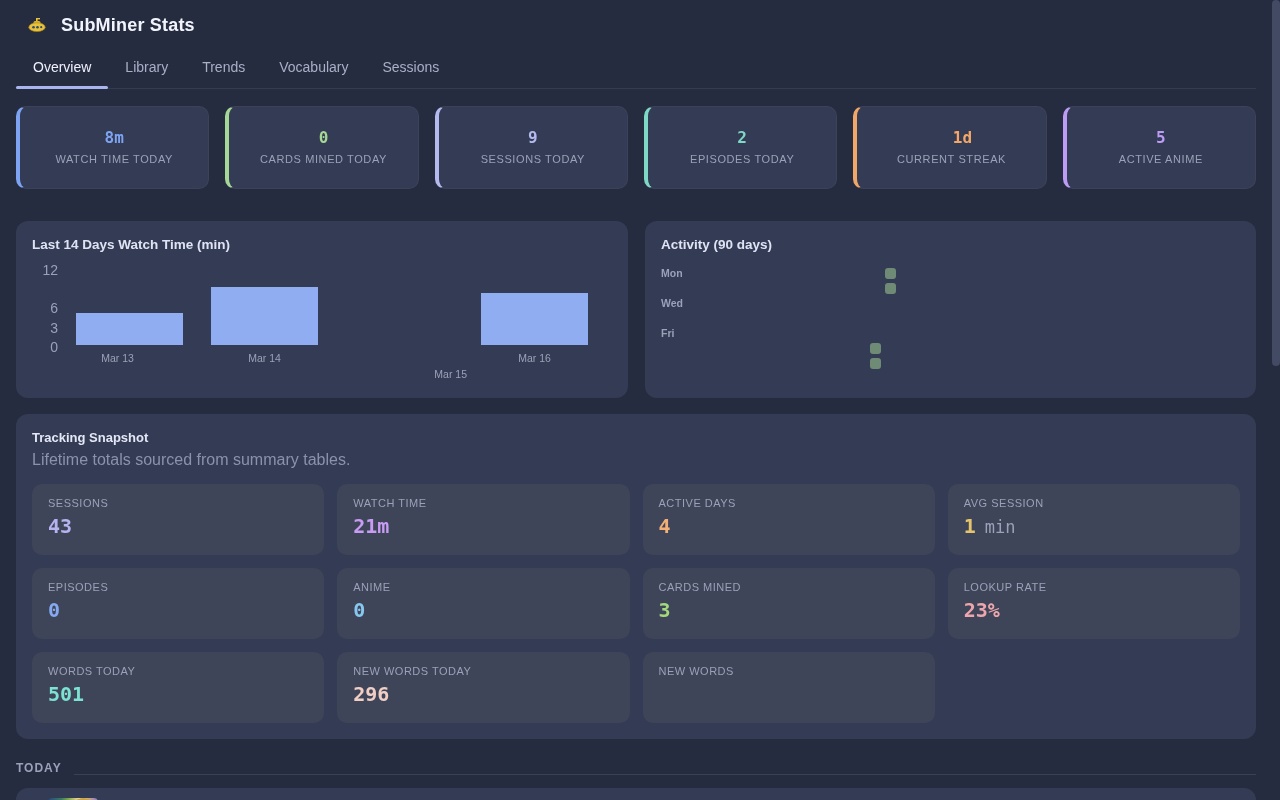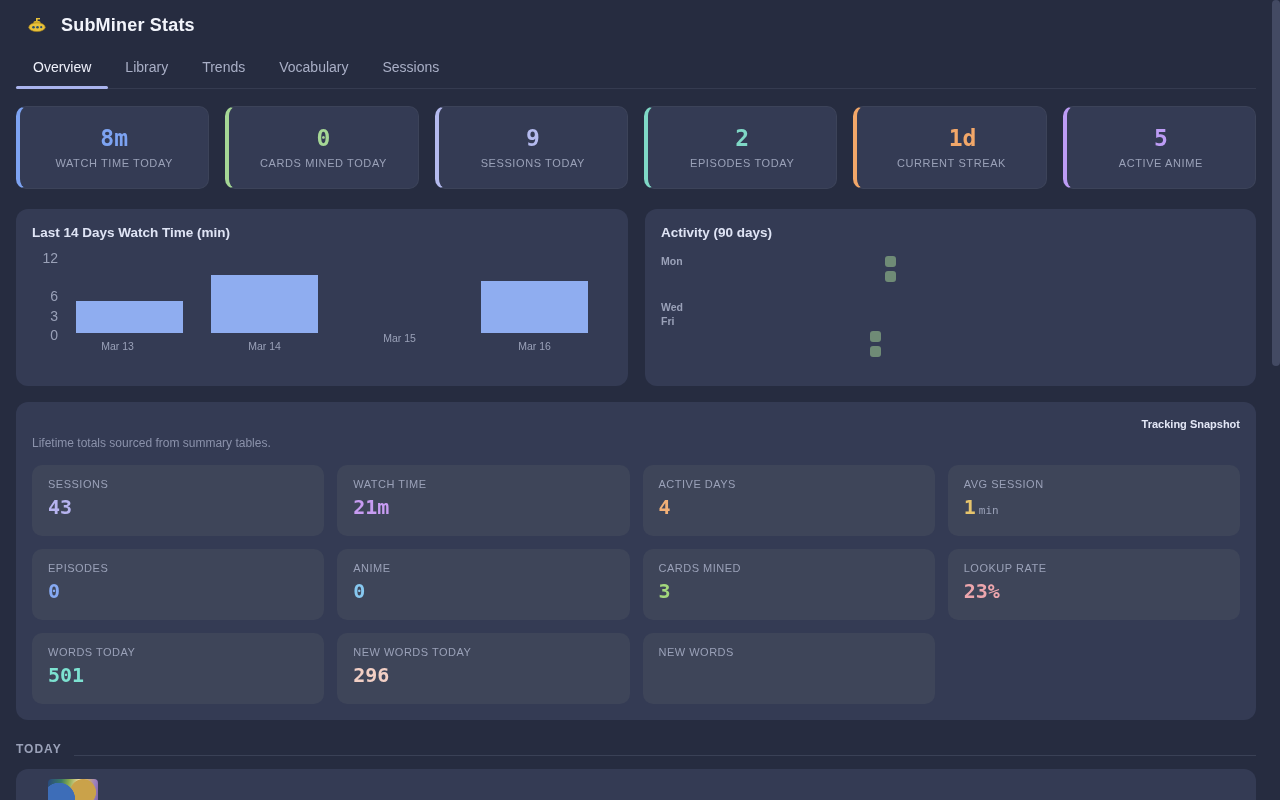--- a/index.html
+++ b/index.html
@@ -31,46 +31,46 @@
 
   .main { padding:0 24px 0 16px; }
 
   
   .stat-row { display:grid; grid-template-columns:repeat(6,1fr); gap:16px; margin-top:17px; }
   .stat-card {
     background:#343b54; border:1px solid #3c4359; border-left:4px solid #888;
     border-radius:10px; height:83px; display:flex; flex-direction:column;
     align-items:center; justify-content:center; gap:7px;
   }
-  .stat-value { font-size:23px; font-weight:bold; line-height:1; }
+  .stat-value { font-size:16px; font-weight:bold; line-height:1; }
   .stat-label { font-size:11px; color:#9aa1b8; letter-spacing:.6px; }
 
   
   .charts-row { display:grid; grid-template-columns:612px 1fr; gap:17px; margin-top:20px; }
-  .panel { background:#343b54; border-radius:12px; padding:16px; height:177px; }
+  .panel { background:#343b54; border-radius:12px; padding:16px; height:177px;margin-top:12px; }
   .panel-title { font-size:13.5px; font-weight:bold; color:#dfe4f5; }
 
   .bar-chart { position:relative; height:110px; margin-top:4px; }
   .bc-tick { position:absolute; width:26px; text-align:right; font-size:14px; color:#9aa1b8; }
   .bc-bar { position:absolute; background:#8fadf0; }
   .bc-xlabel { position:absolute; text-align:center; font-size:10.5px; color:#9aa1b8; }
 
   .heatmap { position:relative; height:105px; margin-top:16px; }
   .hm-daylabel { position:absolute; left:0; font-size:10.5px; color:#9aa1b8;font-weight:bold; }
   .hm-cell { position:absolute; width:11px; height:11px; border-radius:3px; background:#6f8b76; }
 
   
   .tracking { background:#343b54; border-radius:12px; padding:16px; margin-top:16px; }
-  .tracking-title { font-size:11px; font-weight:bold; color:#e3e7f6;text-align:right; }
-  .tracking-subtitle { font-size:12px; color:#8b92ab; margin-top:6px; }
+  .tracking-title { font-size:13px; font-weight:bold; color:#e3e7f6; }
+  .tracking-subtitle { font-size:16px; color:#8b92ab; margin-top:6px; }
   .tile-grid { display:grid; grid-template-columns:repeat(4,1fr); gap:13px; margin-top:15px; }
   .tile { background:#3e4559; border-radius:10px; padding:13px 16px; height:71px; }
   .tile-label { font-size:11px; color:#9aa1b8; letter-spacing:.5px; }
   .tile-value { font-size:20px; font-weight:bold; margin-top:7px; line-height:1; }
-  .tile-suffix { font-size:11px; font-weight:normal; color:#9aa1b8; margin-left:3px; }
+  .tile-suffix { font-size:17px; font-weight:normal; color:#9aa1b8; margin-left:9px; }
 
   
   .today-row { display:flex; align-items:flex-end; margin-top:22px; gap:12px; }
   .today-label { font-size:12px; font-weight:bold; color:#9aa1b8; letter-spacing:1px; }
   .today-divider { flex:1; height:1px; background:#3a4156; }
   .today-card {
     margin-top:13px; background:#343b54; border-radius:12px; height:120px;
     padding:10px 16px; display:flex; align-items:flex-start;
   }
   .today-thumb {
@@ -149,30 +149,30 @@
       <div class="panel-title">Last 14 Days Watch Time (min)</div>
       <div class="bar-chart" id="bar-chart">
           <div class="bc-tick" style="top: 83px;">0</div>
           <div class="bc-tick" style="top: 63.65px;">3</div>
           <div class="bc-tick" style="top: 44.3px;">6</div>
           <div class="bc-tick" style="top: 5.6px;">12</div>
           <div class="bc-bar" style="background: rgb(143, 173, 240); left: 44px; width: 107px; height: 32.25px; top: 56.75px;"></div>
           <div class="bc-xlabel" style="left: 18px; width: 135px; top: 96px;">Mar 13</div>
           <div class="bc-bar" style="background: rgb(143, 173, 240); left: 179px; width: 107px; height: 58.05px; top: 30.95px;"></div>
           <div class="bc-xlabel" style="left: 165px; width: 135px; top: 96px;">Mar 14</div>
-          <div class="bc-xlabel" style="left: 300px; width: 135px; top: 88px;">Mar 15</div>
+          <div class="bc-xlabel" style="left: 300px; width: 135px; top: 112px; text-align: right;">Mar 15</div>
           <div class="bc-bar" style="background: rgb(143, 173, 240); left: 449px; width: 107px; height: 51.6px; top: 37.4px;"></div>
           <div class="bc-xlabel" style="left: 435px; width: 135px; top: 96px;">Mar 16</div>
         </div>
     </div>
     <div class="panel">
       <div class="panel-title">Activity (90 days)</div>
       <div class="heatmap" id="heatmap">
           <div class="hm-daylabel" style="top: -1px;">Mon</div>
-          <div class="hm-daylabel" style="top: 45px;">Wed</div>
+          <div class="hm-daylabel" style="top: 29px;">Wed</div>
           <div class="hm-daylabel" style="top: 59px;">Fri</div>
           <div class="hm-cell" style="background: rgb(111, 139, 118); left: 209px; top: 75px;"></div>
           <div class="hm-cell" style="background: rgb(111, 139, 118); left: 209px; top: 90px;"></div>
           <div class="hm-cell" style="background: rgb(111, 139, 118); left: 224px; top: 0px;"></div>
           <div class="hm-cell" style="background: rgb(111, 139, 118); left: 224px; top: 15px;"></div>
         </div>
     </div>
   </section>
 
   <section class="tracking">

